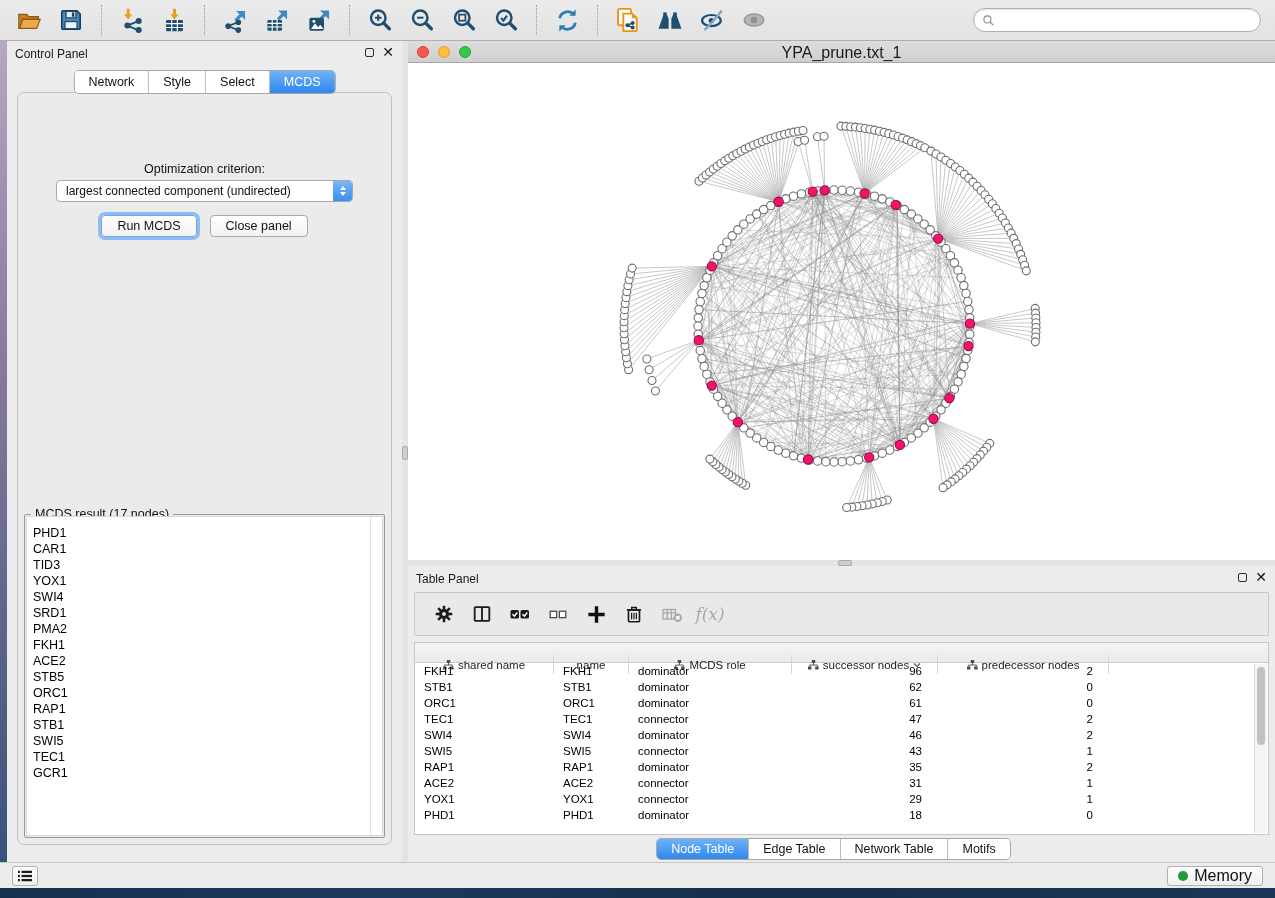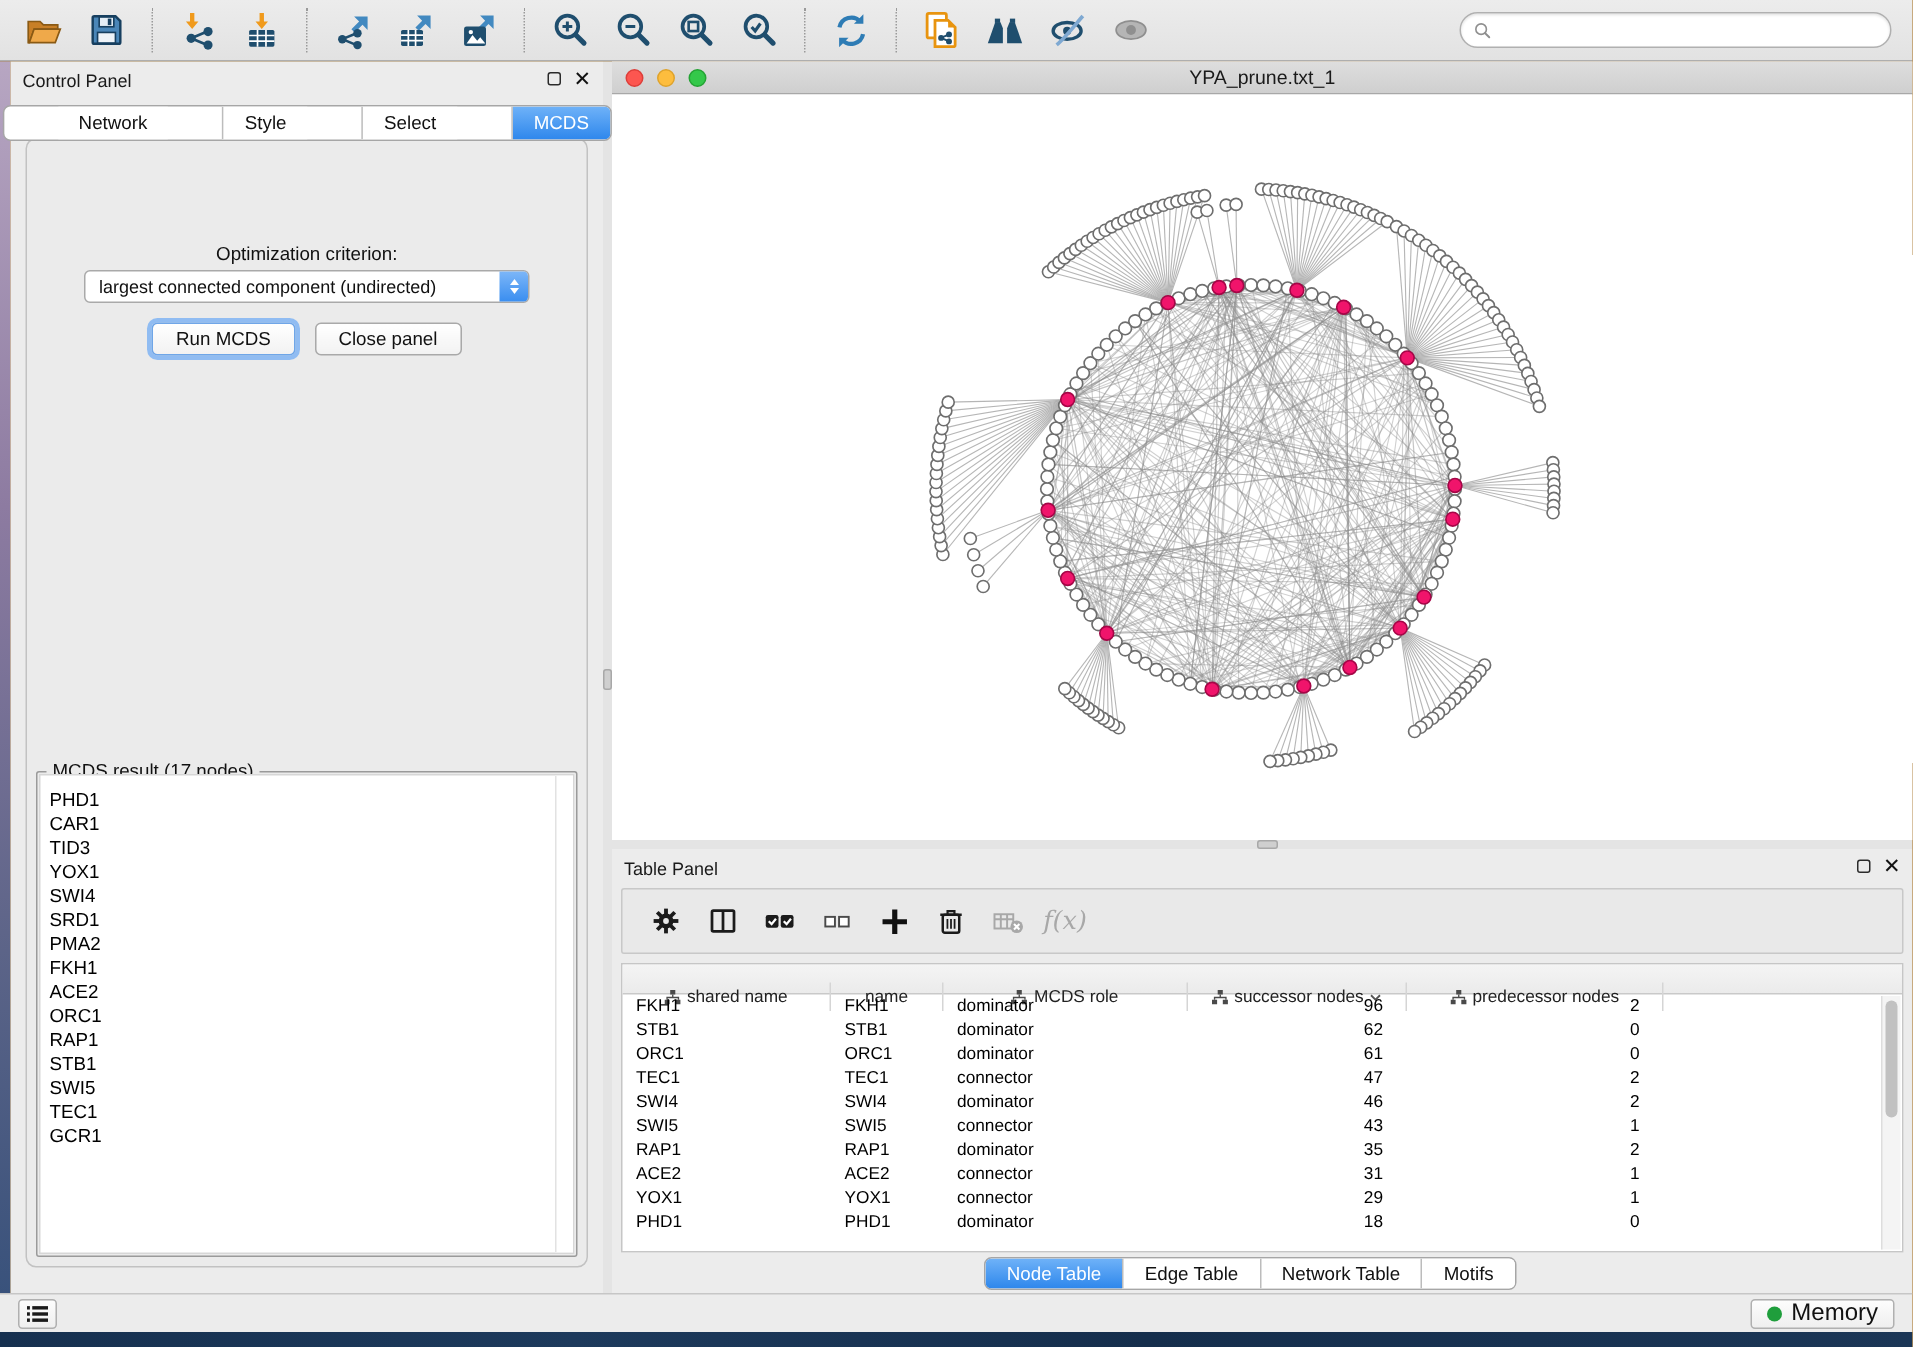--- a/index.html
+++ b/index.html
@@ -30,21 +30,21 @@
   .panel-titlebar { position:absolute; left:0; right:0; top:0; height:26px; display:flex; align-items:center; }
   .panel-title { font-size:12px; color:#1a1a1a; margin-left:8px; }
   .panel-wbtns { position:absolute; right:8px; top:6px; display:flex; gap:8px; align-items:center; }
   .float-btn { width:9px; height:9px; border:1.5px solid #2b2b2b; border-radius:2px; }
   .close-btn { font-size:14px; font-weight:700; color:#111; line-height:10px; cursor:default; }
 
   .cp-inner { position:absolute; left:10px; right:10px; top:51px; bottom:17px;
     background:#ebebeb; border:1px solid #c2c2c2; border-radius:7px; }
   .seg-tabs { position:absolute; top:29px; left:50%; transform:translateX(-50%);
     display:inline-flex; background:#fff; border:1px solid #a6a6a6; border-radius:5px; overflow:hidden; z-index:3; }
-  .seg-tab { font-size:12.5px; color:#111; padding:4px 14px; background:#fff; border-left:1px solid #bcbcbc; cursor:default;margin-left:36px; }
+  .seg-tab { font-size:12.5px; color:#111; padding:4px 14px; background:#fff; border-left:1px solid #bcbcbc; cursor:default; }
   .seg-tab:first-child { border-left:none; }
   .seg-tab.active { background:linear-gradient(#6fb2f8,#2e87ec); color:#fff; }
 
   .opt-label { position:absolute; top:69px; left:0; right:0; text-align:center; font-size:12.5px; color:#111; }
   .opt-select { position:absolute; top:87px; left:38px; right:38px; height:22px; background:#fff;
     border:1px solid #a9a9a9; border-radius:4px; display:flex; align-items:center; }
   .opt-select-text { flex:1; font-size:12px; padding-left:9px; color:#111; white-space:nowrap; overflow:hidden; }
   .opt-stepper { width:19px; height:100%; border-radius:0 3px 3px 0;
     background:linear-gradient(#7cb6f8,#3a8ef0); display:flex; flex-direction:column; align-items:center; justify-content:center; gap:2px; }
   .opt-stepper .up { width:0;height:0;border-left:3.5px solid transparent;border-right:3.5px solid transparent;border-bottom:4.5px solid #fff; }
@@ -71,21 +71,21 @@
 
   
   .network-window { position:absolute; left:408px; top:41px; right:0; height:519px; background:#fff; }
   .net-titlebar { position:absolute; left:0; right:0; top:0; height:22px;
     background:linear-gradient(#dedede,#cfcfcf); border-bottom:1px solid #a8a8a8; }
   .traffic { position:absolute; left:9px; top:5px; display:flex; gap:9px; }
   .light { width:12px; height:12px; border-radius:50%; }
   .light.red { background:#fc5650; border:1px solid #dd3e39; }
   .light.yellow { background:#fdbd3e; border:1px solid #dfa32c; }
   .light.green { background:#34c84a; border:1px solid #24a334; }
-  .net-title { position:absolute; left:0; right:0; top:3px; text-align:center; font-size:13px; color:#1a1a1a; }
+  .net-title { position:absolute; left:0; right:0; top:3px; text-align:center; font-size:16px; color:#1a1a1a; }
   .net-canvas { position:absolute; left:0; right:0; top:22px; bottom:0; background:#fff; }
   .net-canvas svg { display:block; }
 
   
   .table-panel { position:absolute; left:408px; top:566px; right:0; bottom:36px; background:#ececec; }
   .tp-toolbar { position:absolute; left:6px; right:6px; top:26px; height:44px;
     background:#e9e9e9; border:1px solid #c8c8c8; border-radius:2px; display:flex; align-items:center; padding-left:10px; }
   .tpi { width:30px; height:30px; display:flex; align-items:center; justify-content:center; margin:0 4px; }
   .fx { font-family:"DejaVu Serif","Liberation Serif",serif; font-style:italic; font-size:17px; color:#a8a8a8; }
 
@@ -295,20 +295,21 @@
           <div class="mcds-items">
               <div class="list-item">PHD1</div>
               <div class="list-item">CAR1</div>
               <div class="list-item">TID3</div>
               <div class="list-item">YOX1</div>
               <div class="list-item">SWI4</div>
               <div class="list-item">SRD1</div>
               <div class="list-item">PMA2</div>
               <div class="list-item">FKH1</div>
               <div class="list-item">ACE2</div>
+              <div class="list-item">STB5</div>
               <div class="list-item">ORC1</div>
               <div class="list-item">RAP1</div>
               <div class="list-item">STB1</div>
               <div class="list-item">SWI5</div>
               <div class="list-item">TEC1</div>
               <div class="list-item">GCR1</div>
             </div>
           <div class="mcds-scrolltrack"></div>
         </div>
       </div>

